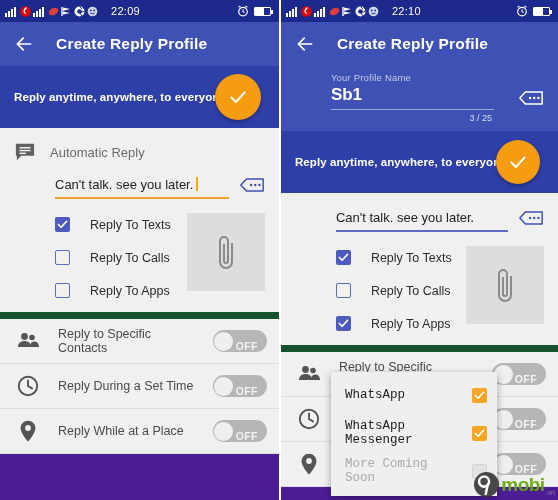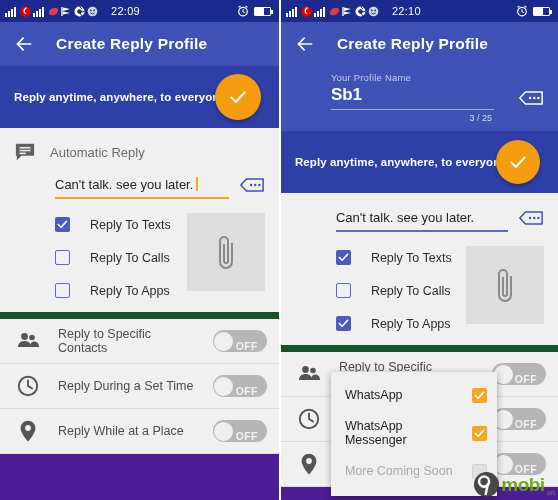--- a/index.html
+++ b/index.html
@@ -108,21 +108,21 @@
     border-radius: 50%; background: #efefef;
   }
   .switch .sw-text { color: #f2f2f2; font-size: 10.5px; font-weight: bold; letter-spacing: .4px; margin-top: 9px; }
 
   
   .dropdown {
     position: absolute; left: 50px; top: 372px; width: 166px;
     background: #efefef; box-shadow: 0 2px 7px rgba(0,0,0,.35); z-index: 20;
     padding: 4px 0 6px 0;
   }
-  .dd-item { height: 38px; display: flex; align-items: center; padding: 0 10px 0 14px; gap: 8px; }
+  .dd-item { height: 38px; display: flex; align-items: center; padding: 0 10px 0 14px; gap: 8px; font-family: Liberation Mono, monospace; }
   .dd-label { font-size: 12.5px; color: #1d1d1d; flex: 1; }
   .dd-label.muted { color: #a9a9a9; }
   .dd-box { width: 15px; height: 15px; border-radius: 2px; flex: none; position: relative; }
   .dd-box.on { background: #f5a623; }
   .dd-box.off { background: #e2e2e2; border: 1px solid #d4d4d4; }
   .dd-box .tick { position: absolute; left: 2px; top: 2px; width: 11px; height: 11px; }
 
   
   .watermark {
     position: absolute; right: 3px; bottom: 2px; z-index: 30;

